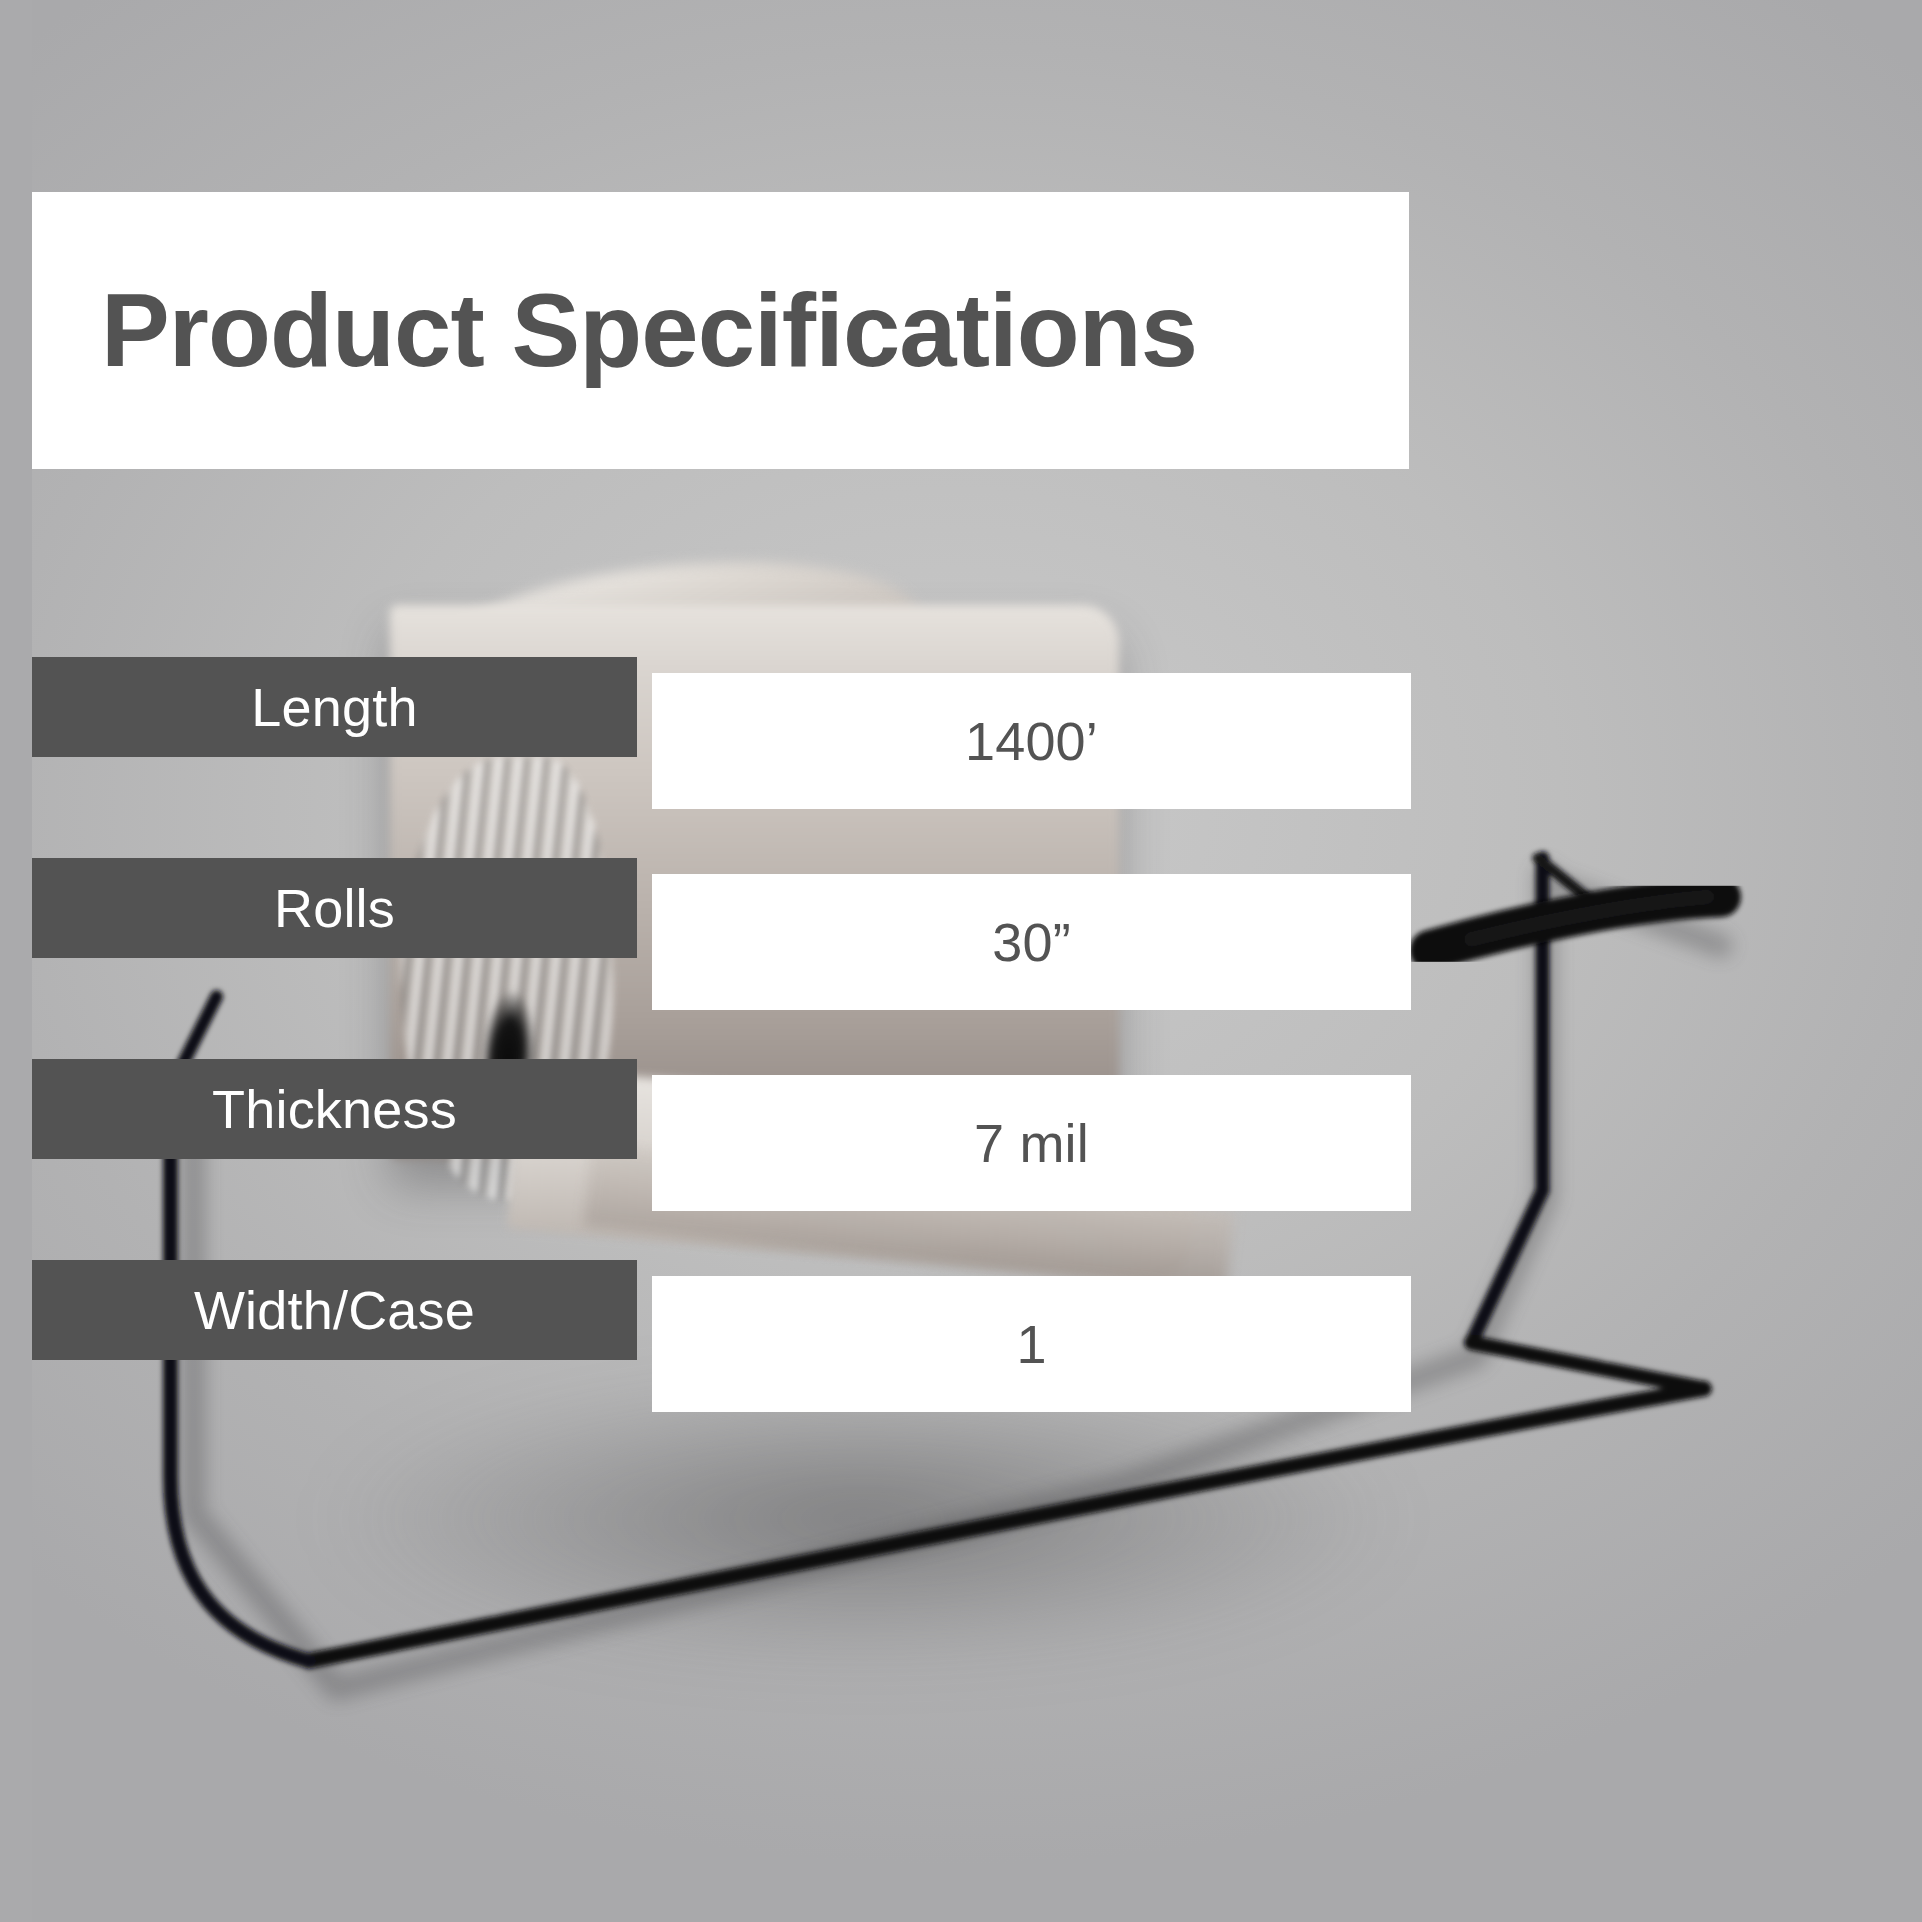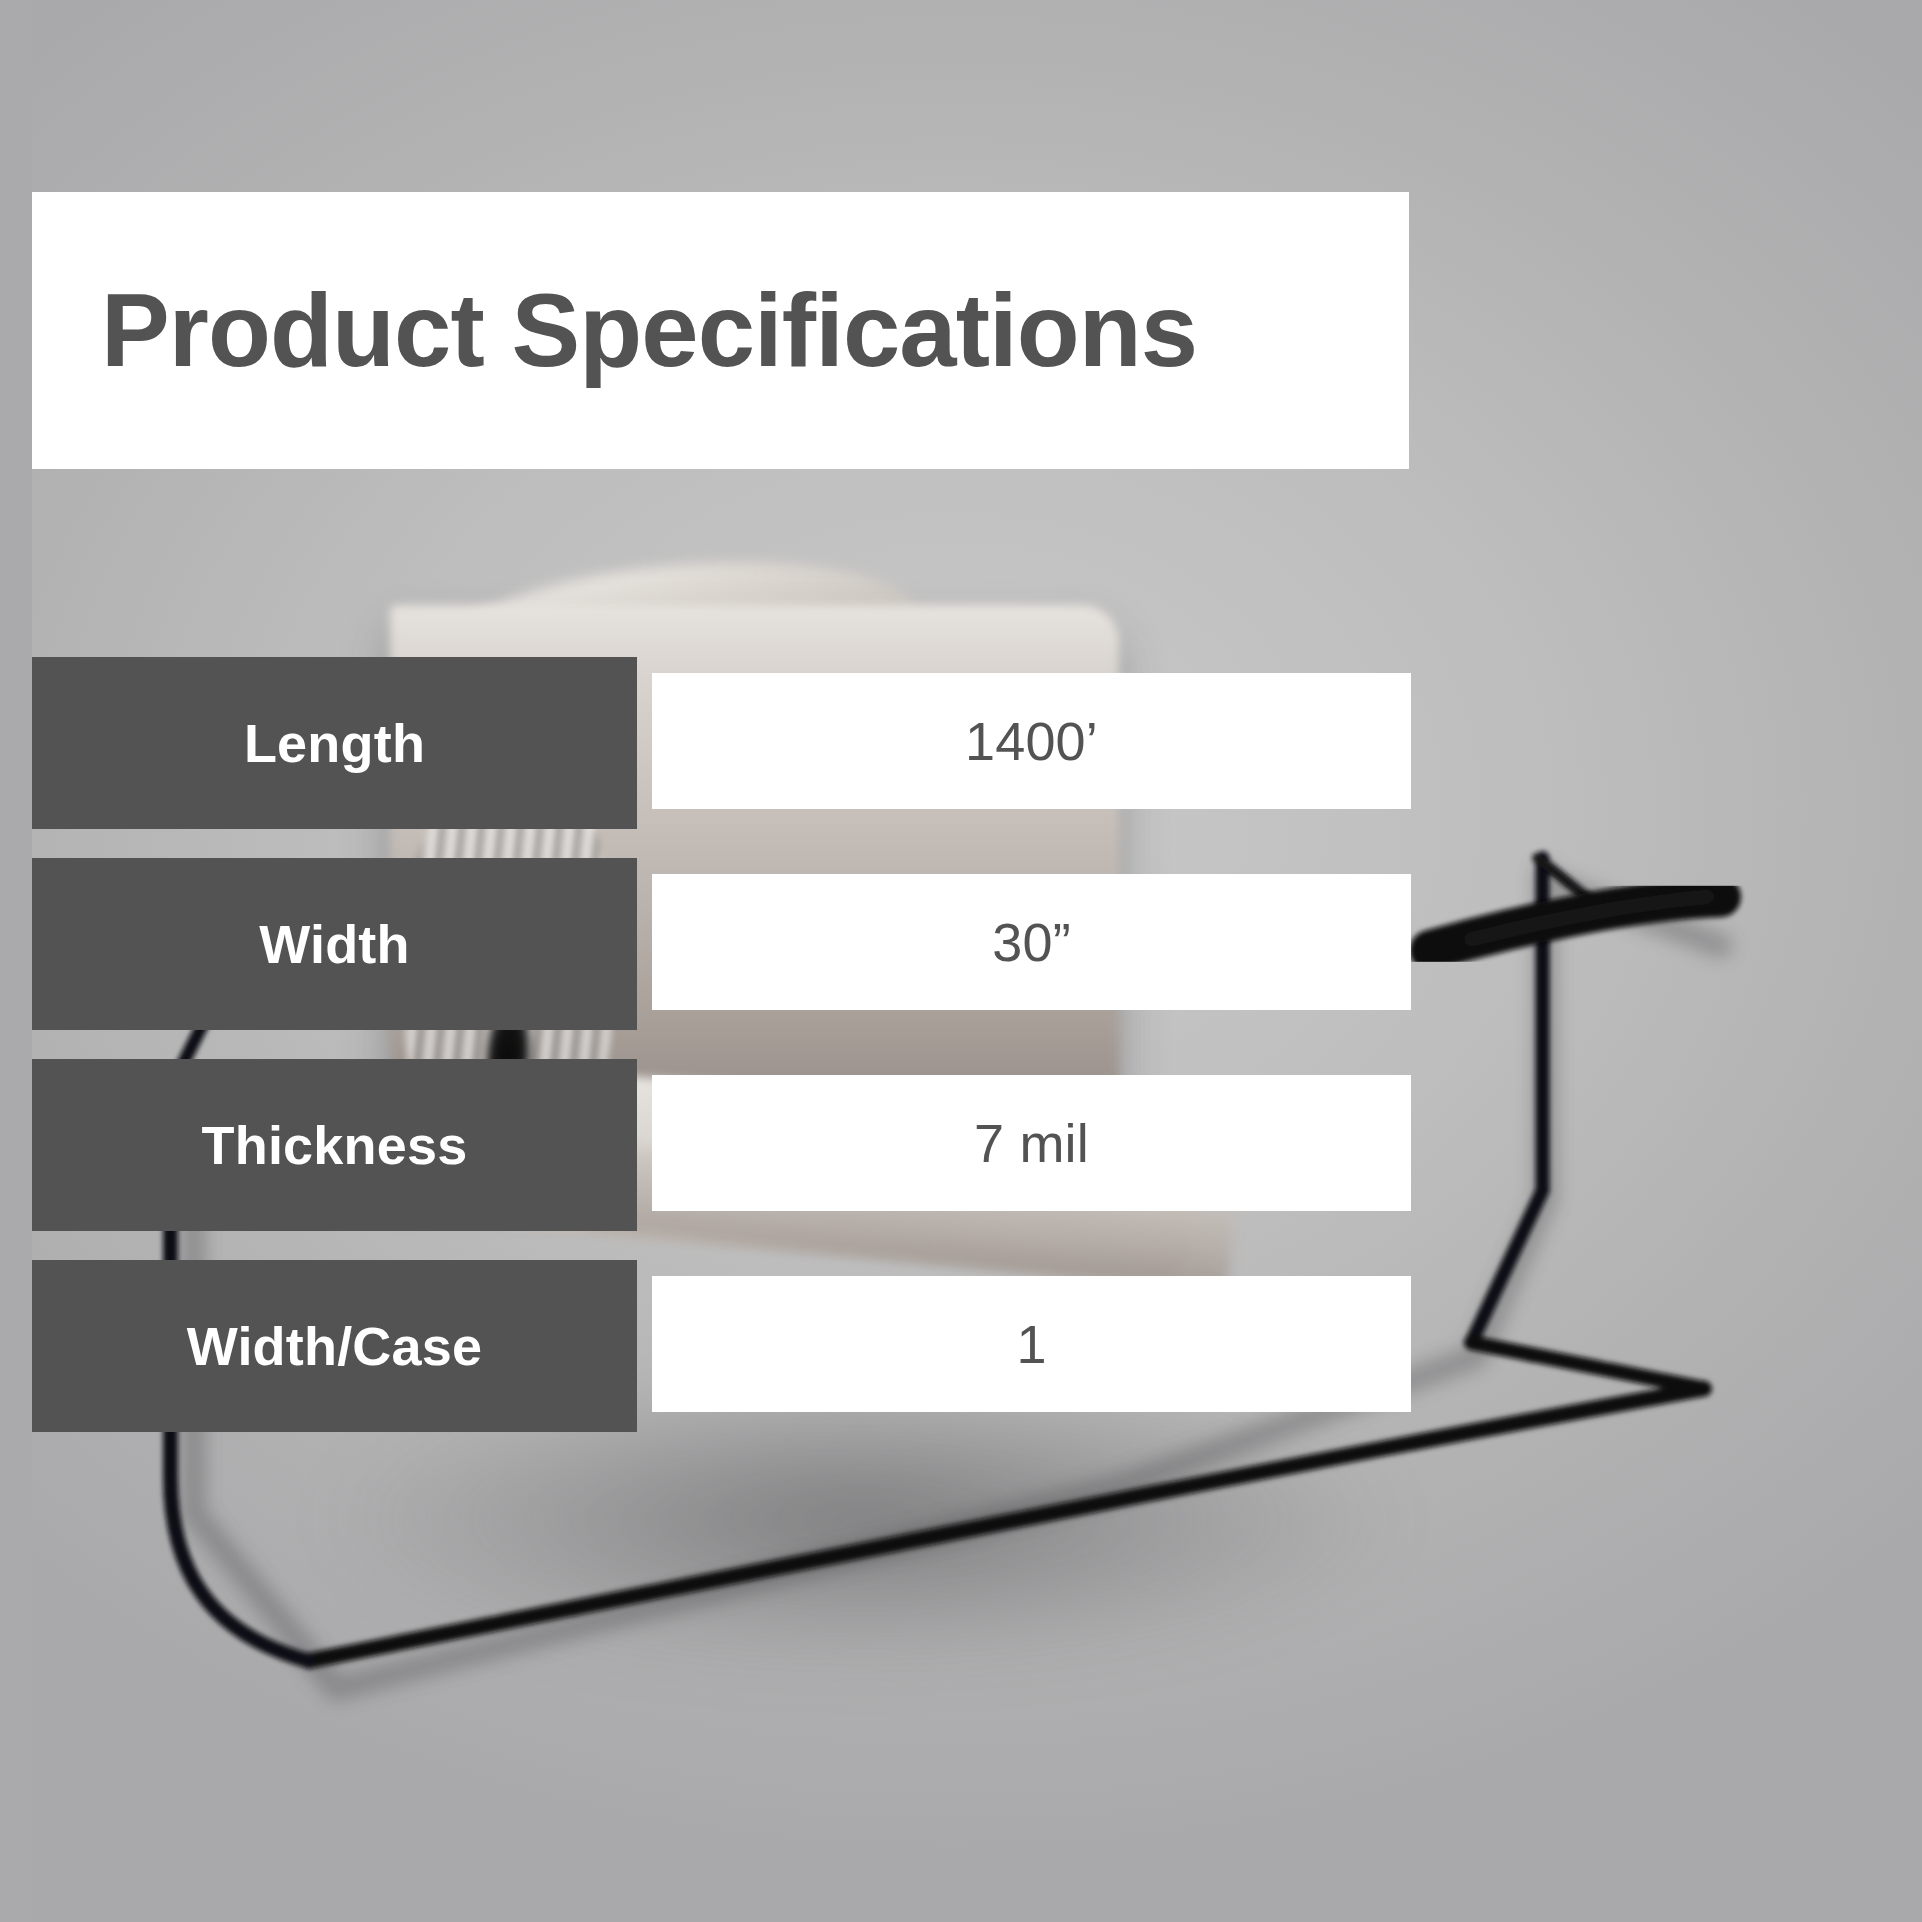--- a/index.html
+++ b/index.html
@@ -93,24 +93,24 @@
     font-weight:700;letter-spacing:-0.9px;
     color:#535353;
     white-space:nowrap;
   }
 
   
   .spec-table{position:absolute;left:0;top:657px;width:1384px;}
   .spec-row{position:relative;height:136px;margin-bottom:65px;}
   .spec-row:last-child{margin-bottom:0;}
   .spec-label{
-    position:absolute;left:0;top:0;width:605px;height:172px;
+    position:absolute;left:0;top:0;width:605px;height:100px;
     background:#535353;
     display:flex;align-items:center;justify-content:center;
-    color:#ffffff;font-size:54px;font-weight:700;letter-spacing:0.2px;
+    color:#ffffff;font-size:54px;font-weight:400;letter-spacing:0.2px;
   }
   .spec-value{
     position:absolute;left:620px;top:16px;width:759px;height:136px;
     background:#ffffff;
     display:flex;align-items:center;justify-content:center;
     color:#535353;font-size:54px;font-weight:400;letter-spacing:0.2px;
   }
 </style>
 </head>
 <body>
@@ -170,21 +170,21 @@
   </div>
 
   <div class="spec-table">
 
     <div class="spec-row">
       <div class="spec-label">Length</div>
       <div class="spec-value">1400’</div>
     </div>
 
     <div class="spec-row">
-      <div class="spec-label">Width</div>
+      <div class="spec-label">Rolls</div>
       <div class="spec-value">30”</div>
     </div>
 
     <div class="spec-row">
       <div class="spec-label">Thickness</div>
       <div class="spec-value">7 mil</div>
     </div>
 
     <div class="spec-row">
       <div class="spec-label">Width/Case</div>

